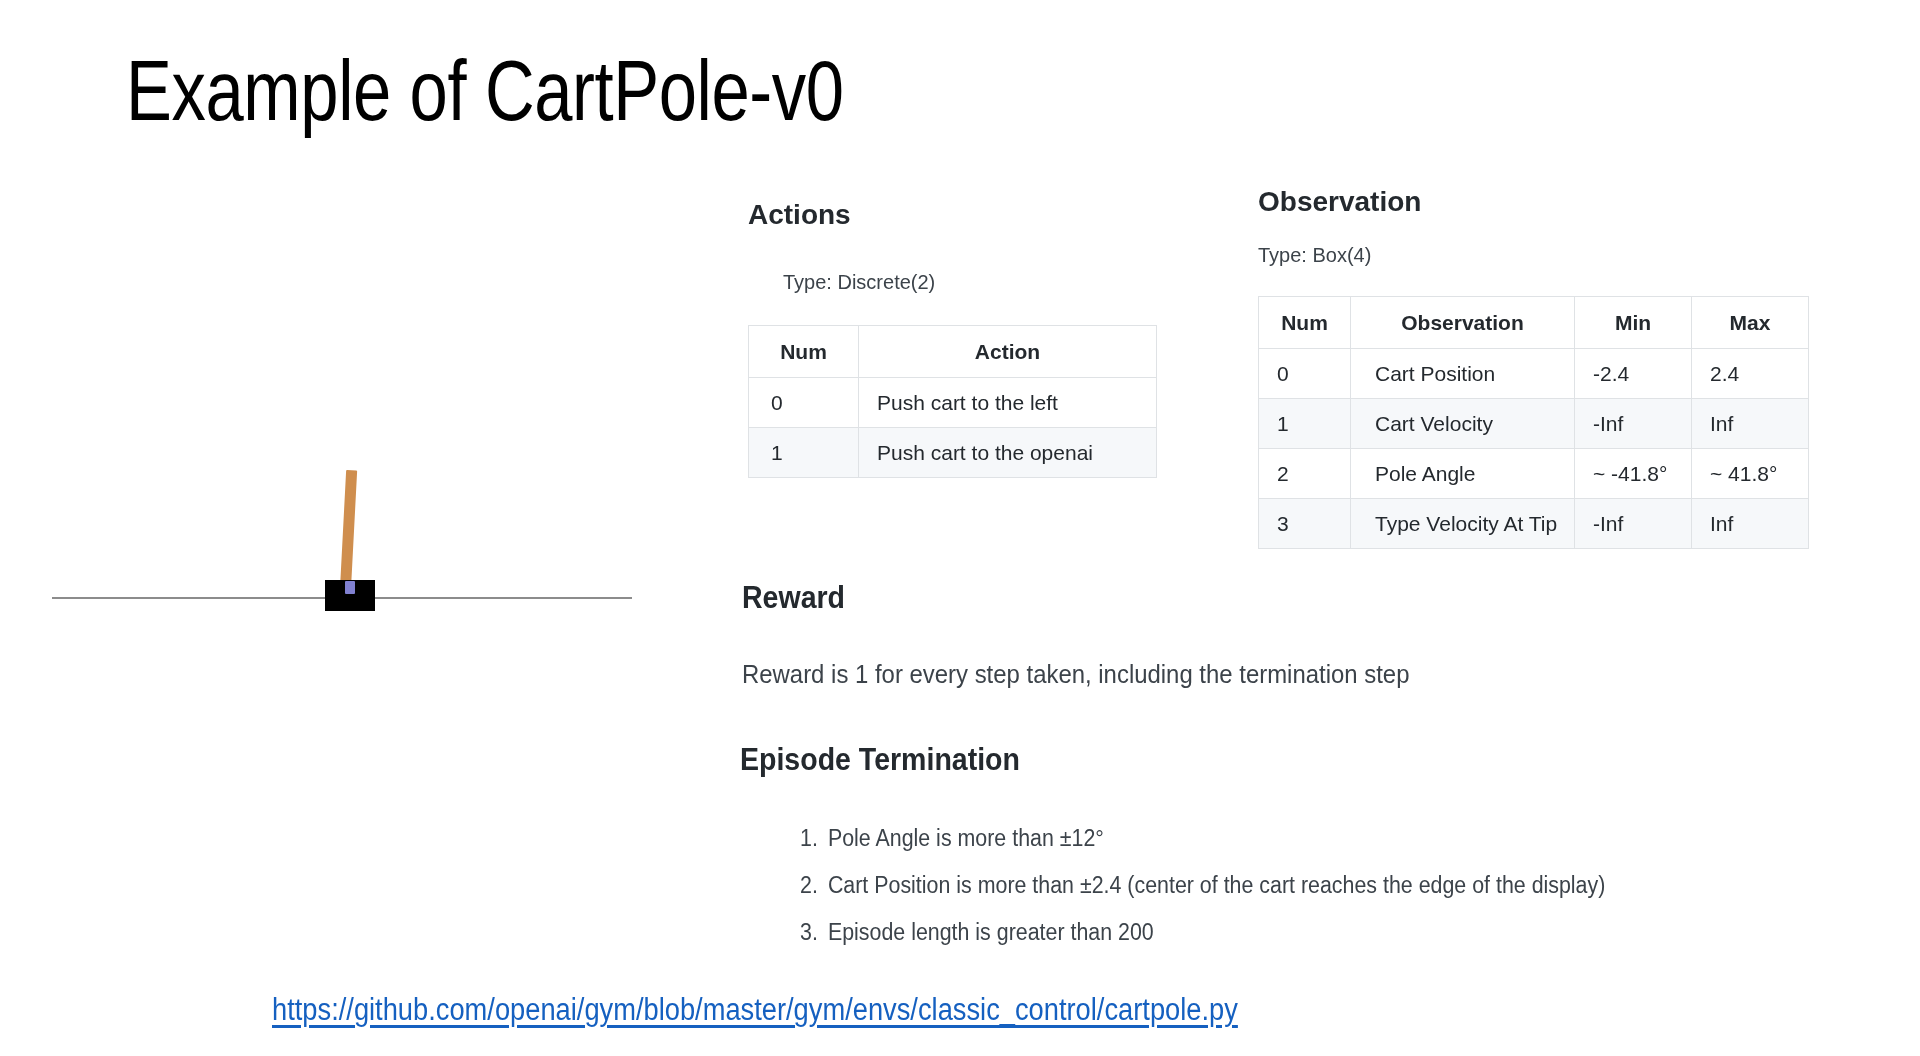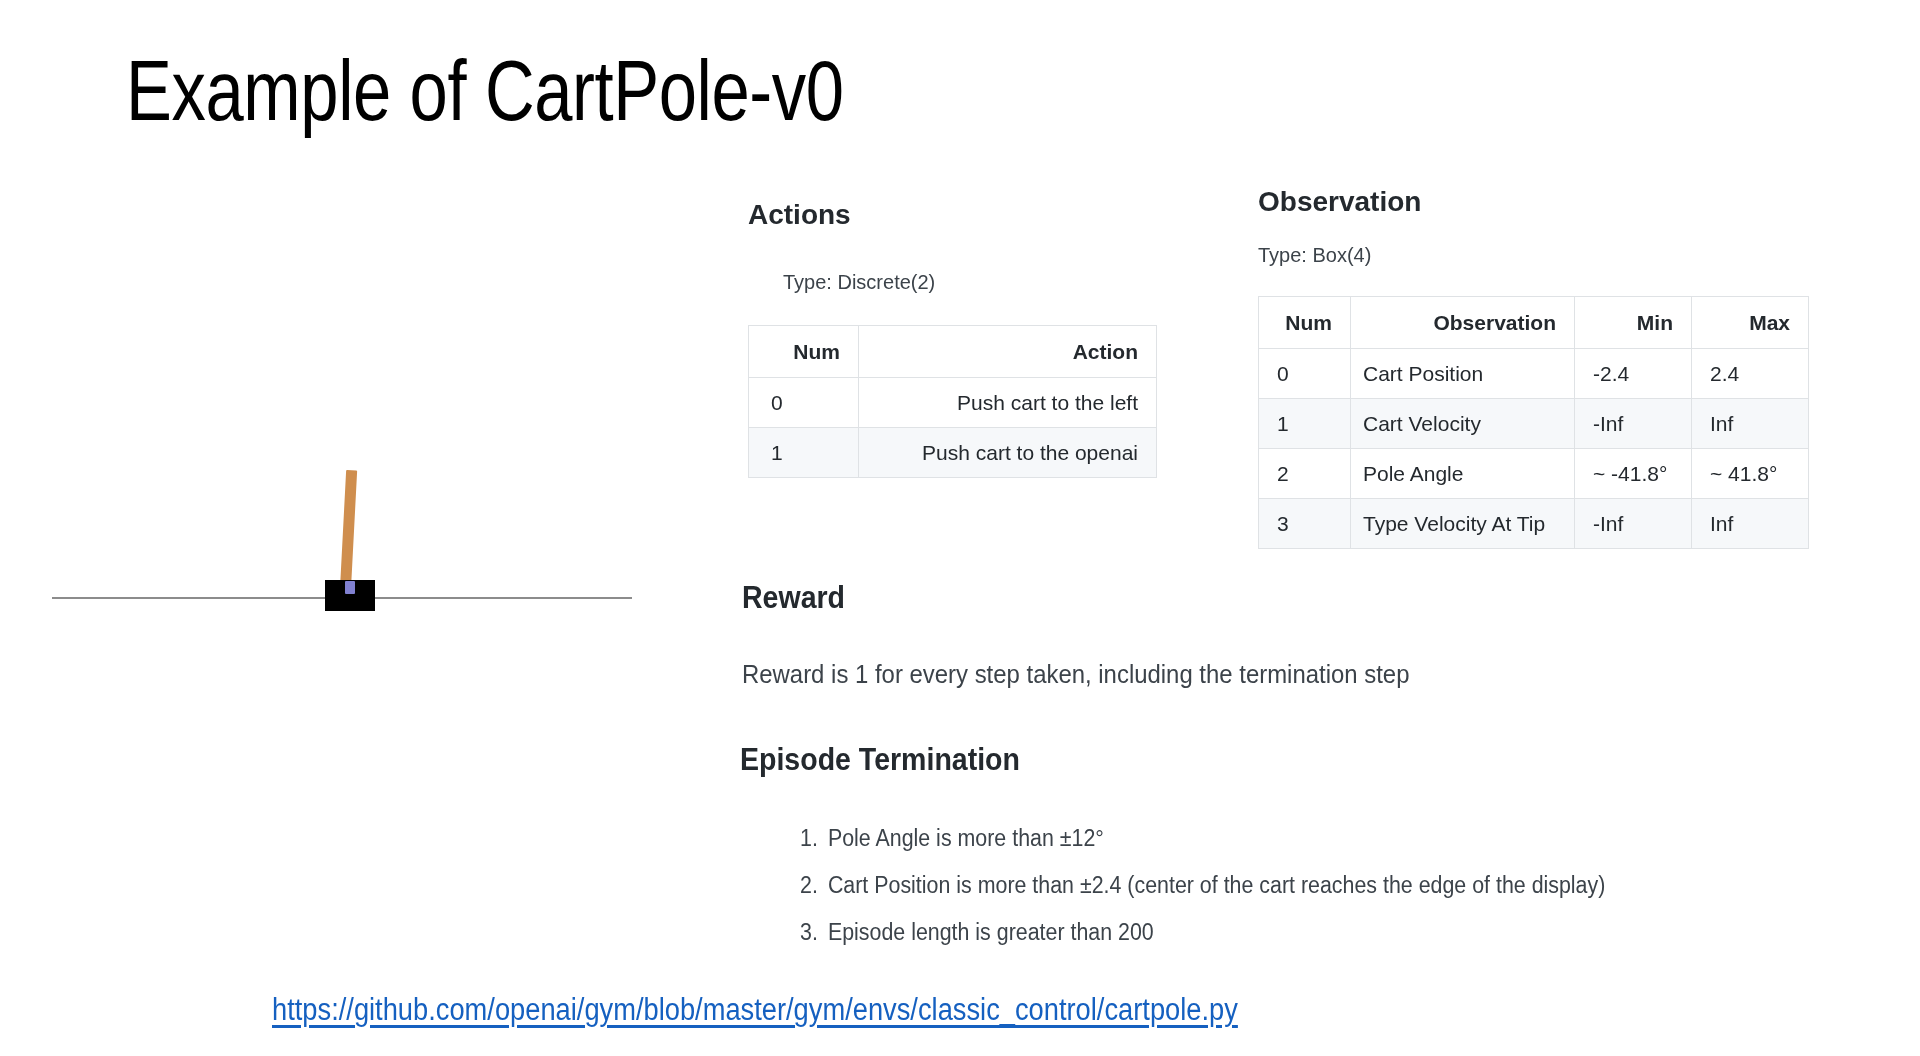--- a/index.html
+++ b/index.html
@@ -128,42 +128,42 @@
     padding: 0 18px;
     height: 50px;
     text-align: left;
     font-weight: 400;
     vertical-align: middle;
     white-space: nowrap;
     box-sizing: border-box;
   }
   table.doc-table th {
     font-weight: bold;
-    text-align: right;
+    text-align: center;
     height: 52px;
   }
   table.doc-table tr.alt td {
     background: #f6f8fa;
   }
 
   
   #actions-table { left: 748px; top: 325px; width: 408px; }
   #actions-table col.c-num { width: 110px; }
   #actions-table col.c-act { width: 298px; }
   #actions-table td.num { text-align: left; padding-left: 22px; }
-  #actions-table td.act { text-align: right; }
+  #actions-table td.act { text-align: left; }
 
   
   #observation-table { left: 1258px; top: 296px; width: 550px; }
   #observation-table col.o-num { width: 92px; }
   #observation-table col.o-obs { width: 224px; }
   #observation-table col.o-min { width: 117px; }
   #observation-table col.o-max { width: 117px; }
   #observation-table td { text-align: left; padding-left: 18px; }
-  #observation-table td.o-obs-cell { padding-left: 12px; }
+  #observation-table td.o-obs-cell { padding-left: 24px; }
 
   
   .term-list {
     position: absolute;
     left: 800px;
     top: 815px;
     margin: 0;
     padding: 0;
     list-style: none;
   }

